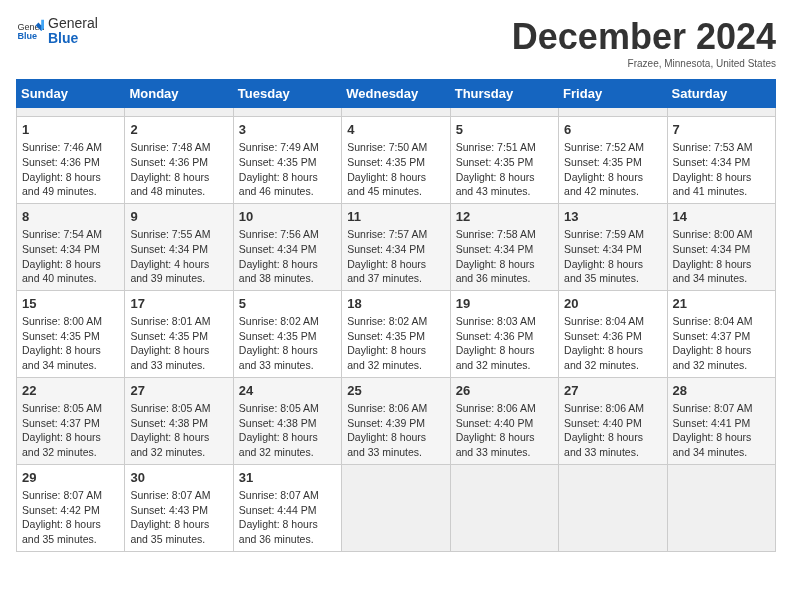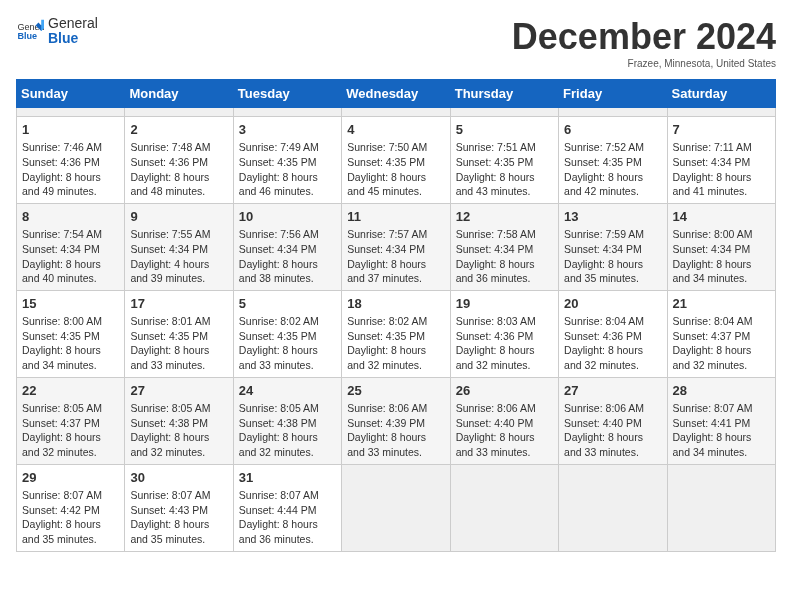--- a/index.html
+++ b/index.html
@@ -122,21 +122,21 @@
         <td class="empty-cell"></td>
         <td class="empty-cell"></td>
       </tr>
       <tr>
         <td><span class="day-number">1</span><span>Sunrise: 7:46 AM</span><br><span>Sunset: 4:36 PM</span><br><span>Daylight: 8 hours and 49 minutes.</span></td>
         <td><span class="day-number">2</span><span>Sunrise: 7:48 AM</span><br><span>Sunset: 4:36 PM</span><br><span>Daylight: 8 hours and 48 minutes.</span></td>
         <td><span class="day-number">3</span><span>Sunrise: 7:49 AM</span><br><span>Sunset: 4:35 PM</span><br><span>Daylight: 8 hours and 46 minutes.</span></td>
         <td><span class="day-number">4</span><span>Sunrise: 7:50 AM</span><br><span>Sunset: 4:35 PM</span><br><span>Daylight: 8 hours and 45 minutes.</span></td>
         <td><span class="day-number">5</span><span>Sunrise: 7:51 AM</span><br><span>Sunset: 4:35 PM</span><br><span>Daylight: 8 hours and 43 minutes.</span></td>
         <td><span class="day-number">6</span><span>Sunrise: 7:52 AM</span><br><span>Sunset: 4:35 PM</span><br><span>Daylight: 8 hours and 42 minutes.</span></td>
-        <td><span class="day-number">7</span><span>Sunrise: 7:11 AM</span><br><span>Sunset: 4:34 PM</span><br><span>Daylight: 8 hours and 41 minutes.</span></td>
+        <td><span class="day-number">7</span><span>Sunrise: 7:53 AM</span><br><span>Sunset: 4:34 PM</span><br><span>Daylight: 8 hours and 41 minutes.</span></td>
       </tr>
       <tr>
         <td><span class="day-number">8</span><span>Sunrise: 7:54 AM</span><br><span>Sunset: 4:34 PM</span><br><span>Daylight: 8 hours and 40 minutes.</span></td>
         <td><span class="day-number">9</span><span>Sunrise: 7:55 AM</span><br><span>Sunset: 4:34 PM</span><br><span>Daylight: 4 hours and 39 minutes.</span></td>
         <td><span class="day-number">10</span><span>Sunrise: 7:56 AM</span><br><span>Sunset: 4:34 PM</span><br><span>Daylight: 8 hours and 38 minutes.</span></td>
         <td><span class="day-number">11</span><span>Sunrise: 7:57 AM</span><br><span>Sunset: 4:34 PM</span><br><span>Daylight: 8 hours and 37 minutes.</span></td>
         <td><span class="day-number">12</span><span>Sunrise: 7:58 AM</span><br><span>Sunset: 4:34 PM</span><br><span>Daylight: 8 hours and 36 minutes.</span></td>
         <td><span class="day-number">13</span><span>Sunrise: 7:59 AM</span><br><span>Sunset: 4:34 PM</span><br><span>Daylight: 8 hours and 35 minutes.</span></td>
         <td><span class="day-number">14</span><span>Sunrise: 8:00 AM</span><br><span>Sunset: 4:34 PM</span><br><span>Daylight: 8 hours and 34 minutes.</span></td>
       </tr>

